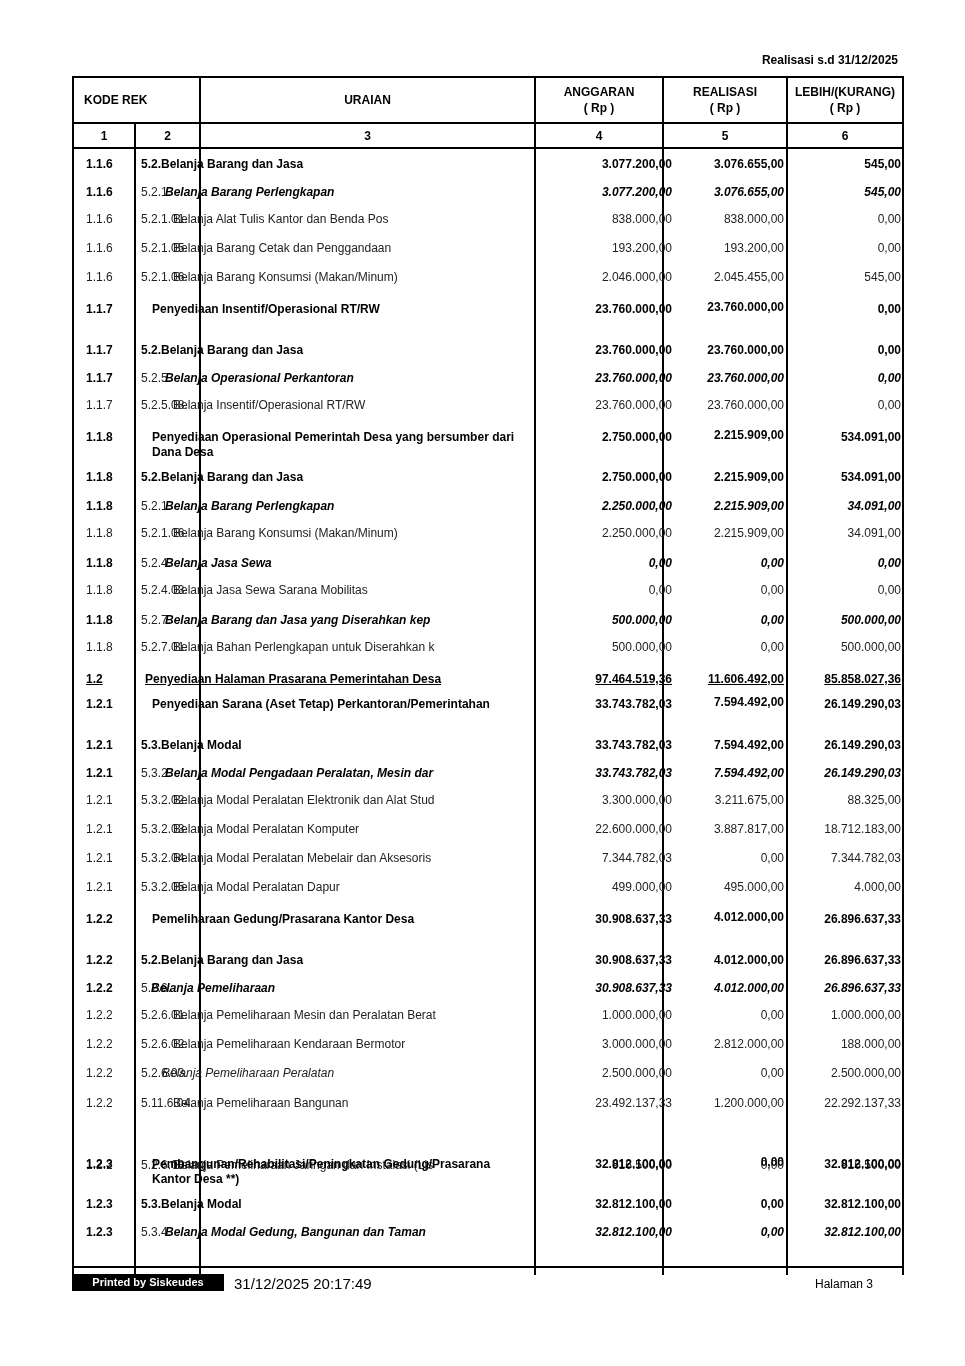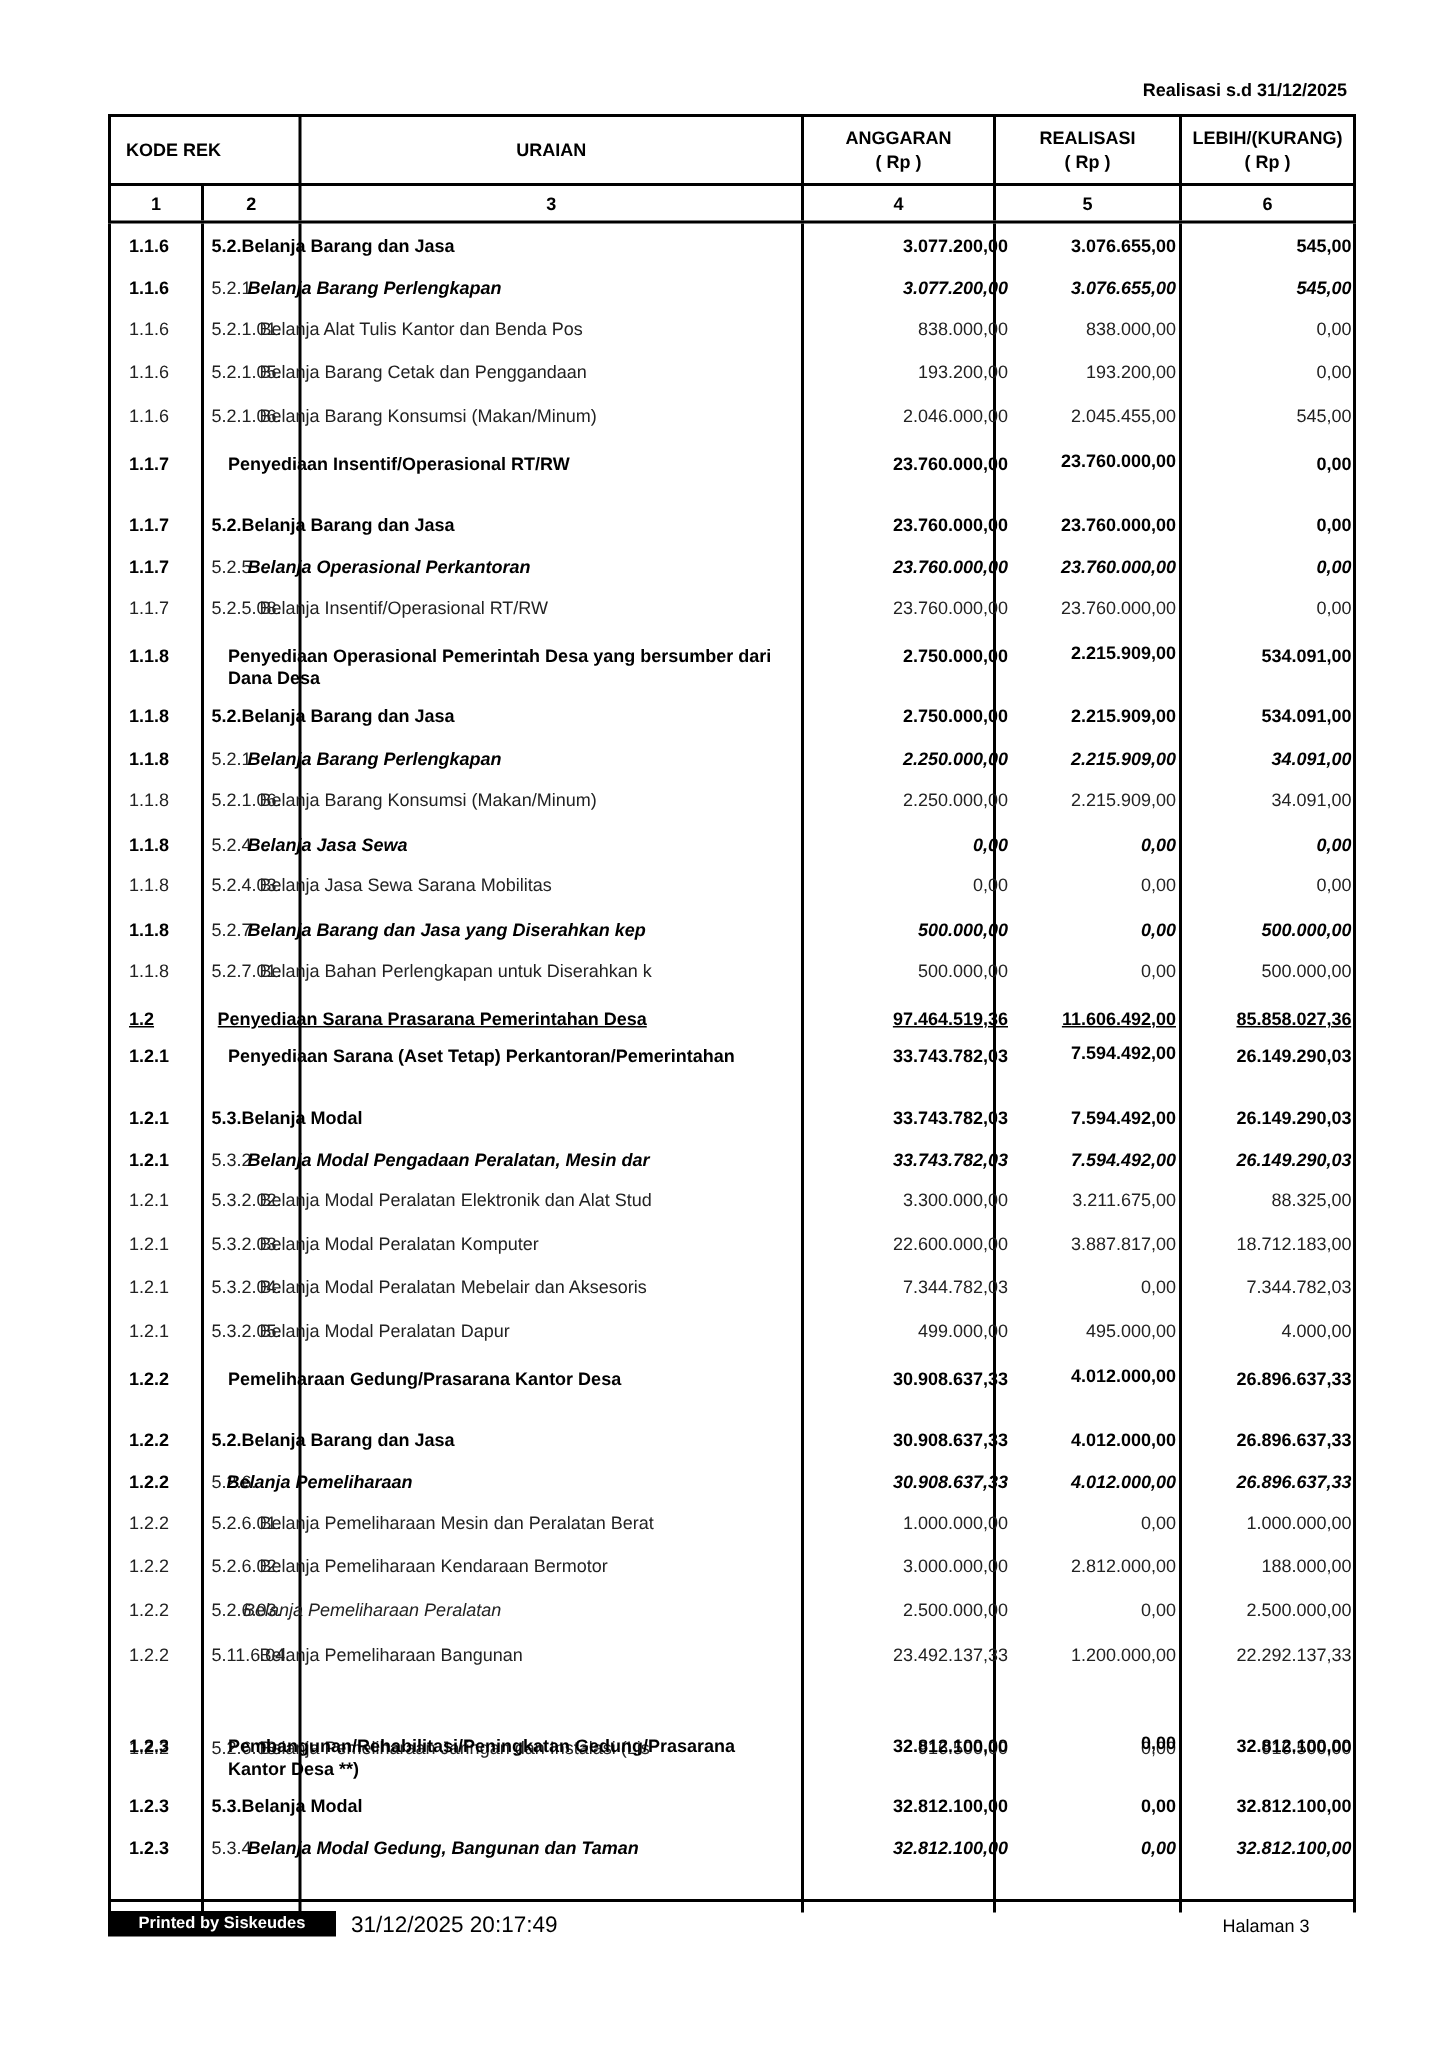--- a/index.html
+++ b/index.html
@@ -215,21 +215,21 @@
         <div class="c c1 n">1.1.8</div>
         <div class="c c2 n">5.2.7.01.</div>
         <div class="c c3 n" style="left: 99px; width: 357px;">Belanja Bahan Perlengkapan untuk Diserahkan k</div>
         <div class="c c4 n">500.000,00</div>
         <div class="c c5 n">0,00</div>
         <div class="c c6 n">500.000,00</div>
       </div>
       <div class="row" style="top: 523px;">
         <div class="c c1 b u">1.2</div>
         <div class="c c2 n"></div>
-        <div class="c c3 b u" style="left: 71px; width: 385px;">Penyediaan Sarana Prasarana Pemerintahan Desa</div>
+        <div class="c c3 b u" style="left: 71px; width: 385px;">Penyediaan Halaman Prasarana Pemerintahan Desa</div>
         <div class="c c4 b u">97.464.519,36</div>
         <div class="c c5 b u">11.606.492,00</div>
         <div class="c c6 b u">85.858.027,36</div>
       </div>
       <div class="row" style="top: 548px;">
         <div class="c c1 b">1.2.1</div>
         <div class="c c2 n"></div>
         <div class="c c3 b wrap" style="left: 78px; width: 378px;">Penyediaan Sarana (Aset Tetap) Perkantoran/Pemerintahan</div>
         <div class="c c4 b">33.743.782,03</div>
         <div class="c c5 b" style="top: -2px;">7.594.492,00</div>

